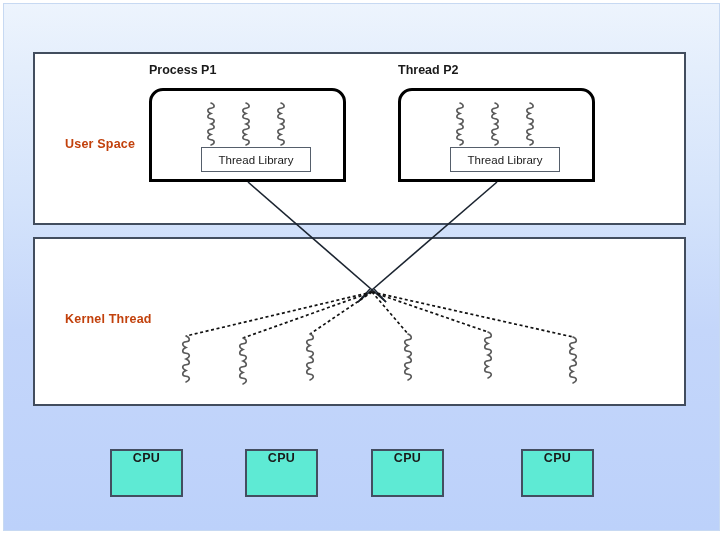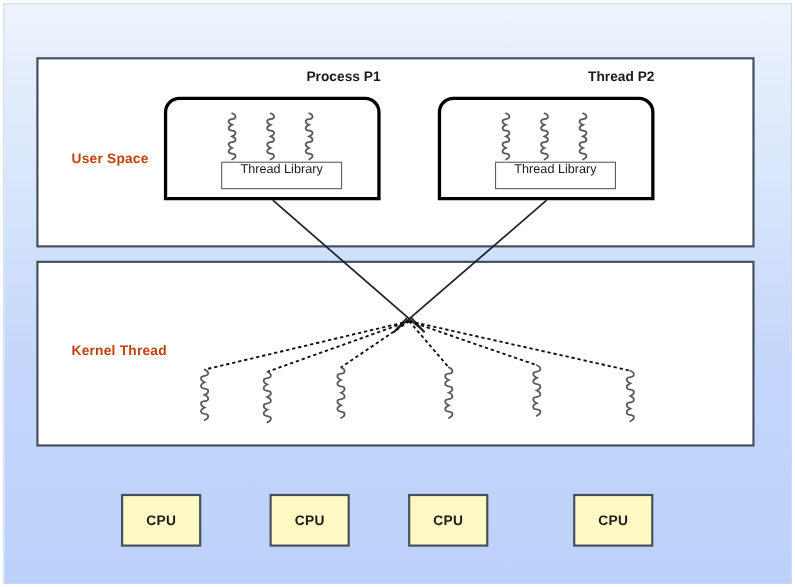--- a/index.html
+++ b/index.html
@@ -69,52 +69,52 @@
   }
   #process-p1-box { left: 149px; top: 88px; width: 197px; height: 94px; }
   #process-p2-box { left: 398px; top: 88px; width: 197px; height: 94px; }
 
   .process-title {
     position: absolute;
     font-size: 12.5px;
     font-weight: 600;
     color: #1a1a1a;
     white-space: nowrap;
-    text-align: right;
+    text-align: left;
   }
   #process-p1-title { left: 149px; top: 63px; width: 197px; }
   #process-p2-title { left: 398px; top: 63px; width: 197px; }
 
   
   .thread-library-box {
     position: absolute;
     box-sizing: border-box;
     background: #ffffff;
     border: 1.5px solid #555e6b;
     display: flex;
-    align-items: flex-start;
+    align-items: center;
     justify-content: center;
   }
   #thread-library-p1 { left: 201px; top: 147px; width: 110px; height: 25px; }
   #thread-library-p2 { left: 450px; top: 147px; width: 110px; height: 25px; }
   .thread-library-label {
     font-size: 11.5px;
     font-weight: 500;
     color: #1a1a1a;
     white-space: nowrap;
   }
 
   
   .cpu-box {
     position: absolute;
     box-sizing: border-box;
-    background: #fef9c3;
+    background: #5eead4;
     border: 2px solid #434e60;
     display: flex;
-    align-items: center;
+    align-items: flex-start;
     justify-content: center;
   }
   .cpu-label {
     font-size: 12.5px;
     font-weight: 600;
     color: #1a1a1a;
     letter-spacing: 0.3px;
   }
   #cpu-0 { left: 110px; top: 449px; width: 73px; height: 48px; }
   #cpu-1 { left: 245px; top: 449px; width: 73px; height: 48px; }

